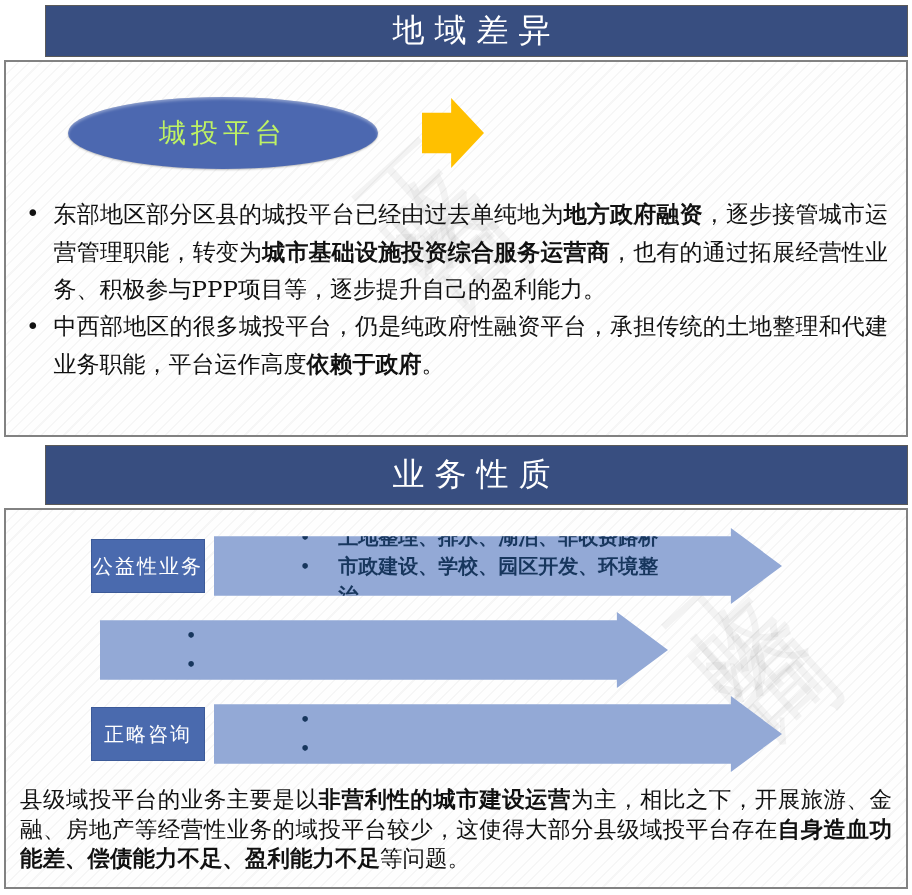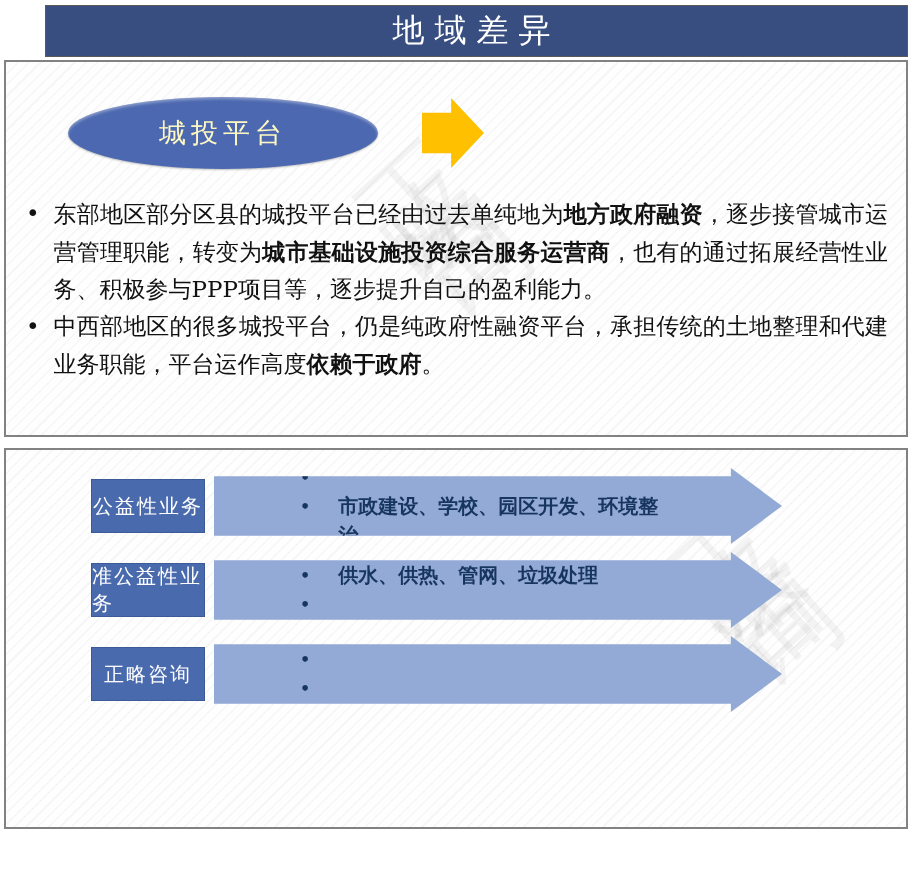--- a/index.html
+++ b/index.html
@@ -60,21 +60,21 @@
     position:relative;z-index:1;
     display:flex;align-items:center;
     margin:35px 0 0 62px;
   }
   .ellipse{
     width:310px;height:72px;
     border-radius:50%;
     background:#4C68B0;
     box-shadow:inset 0 2px 3px rgba(255,255,255,0.35), 0 1px 2px rgba(0,0,0,0.25);
     display:flex;align-items:center;justify-content:center;
-    color:#fef9c3;font-size:27px;letter-spacing:5px;
+    color:#bef264;font-size:27px;letter-spacing:5px;
   }
   .ellipse.wide{width:328px;}
   .goldarrow{
     width:62px;height:70px;
     margin:0 40px 0 44px;
     background:#FFC000;
     clip-path:polygon(0% 21%,47% 21%,47% 0%,100% 50%,47% 100%,47% 79%,0% 79%);
   }
 
   
@@ -160,44 +160,46 @@
           <span class="mk">•</span>
           <div class="bt"><span>中西部地区的很多城投平台，仍是纯政府性融资平台，承担传统的土地整理和代建业务职能，平台运作高度</span><span class="b">依赖于政府</span><span>。</span></div>
         </li>
       </ul>
     </div>
   </section>
 
   <div class="gap"></div>
 
   <section>
+    <div class="hdr hdr2">
+      <span>业务性质</span>
+    </div>
     <div class="panel panel2">
       <div class="wm wm2">正略咨询</div>
 
       <div class="rows">
 
         <div class="row">
           <div class="label">公益性业务</div>
           <div class="rowarrow">
             <div class="ritem">
               <span class="mk2">•</span>
+              <span>土地整理、排水、湖泊、非收费路桥</span>
             </div>
             <div class="ritem">
               <span class="mk2">•</span>
               <span>市政建设、学校、园区开发、环境整治</span>
             </div>
           </div>
         </div>
 
         <div class="row">
-          <div class="label">准公益性业务</div>
           <div class="rowarrow">
             <div class="ritem">
               <span class="mk2">•</span>
-              <span>供水、供热、管网、垃圾处理</span>
             </div>
             <div class="ritem">
               <span class="mk2">•</span>
             </div>
           </div>
         </div>
 
         <div class="row">
           <div class="label">正略咨询</div>
           <div class="rowarrow">
@@ -205,16 +207,17 @@
               <span class="mk2">•</span>
             </div>
             <div class="ritem">
               <span class="mk2">•</span>
             </div>
           </div>
         </div>
 
       </div>
 
+      <div class="para"><span>县级域投平台的业务主要是以</span><span class="b">非营利性的城市建设运营</span><span>为主，相比之下，开展旅游、金融、房地产等经营性业务的域投平台较少，这使得大部分县级域投平台存在</span><span class="b">自身造血功能差、偿债能力不足、盈利能力不足</span><span>等问题。</span></div>
     </div>
   </section>
 
 </div>
 
 </body></html>

